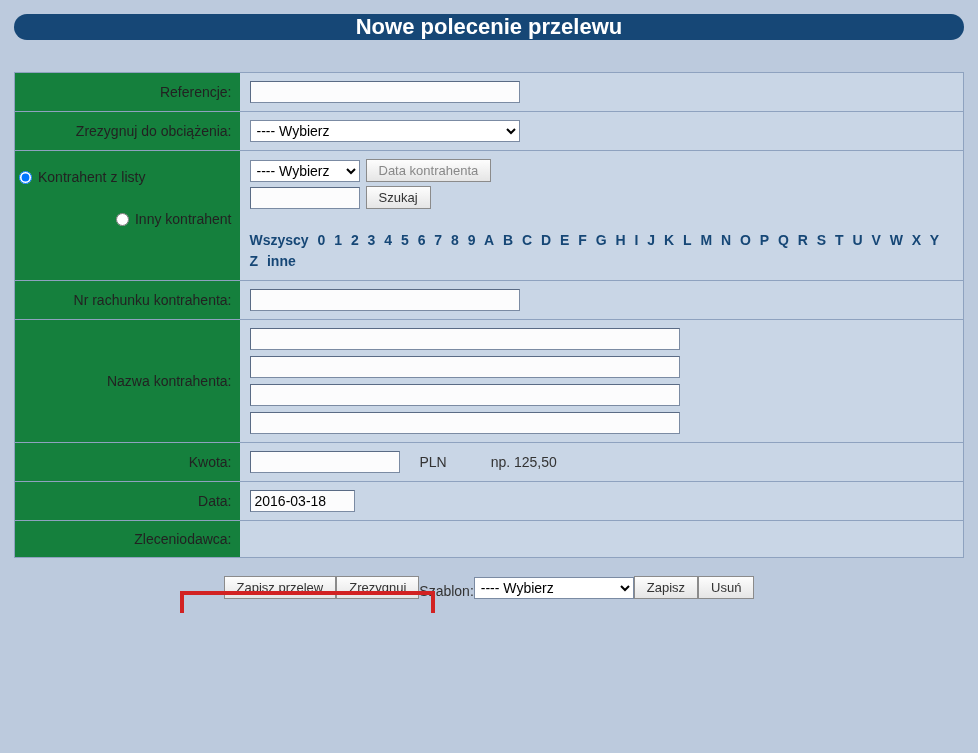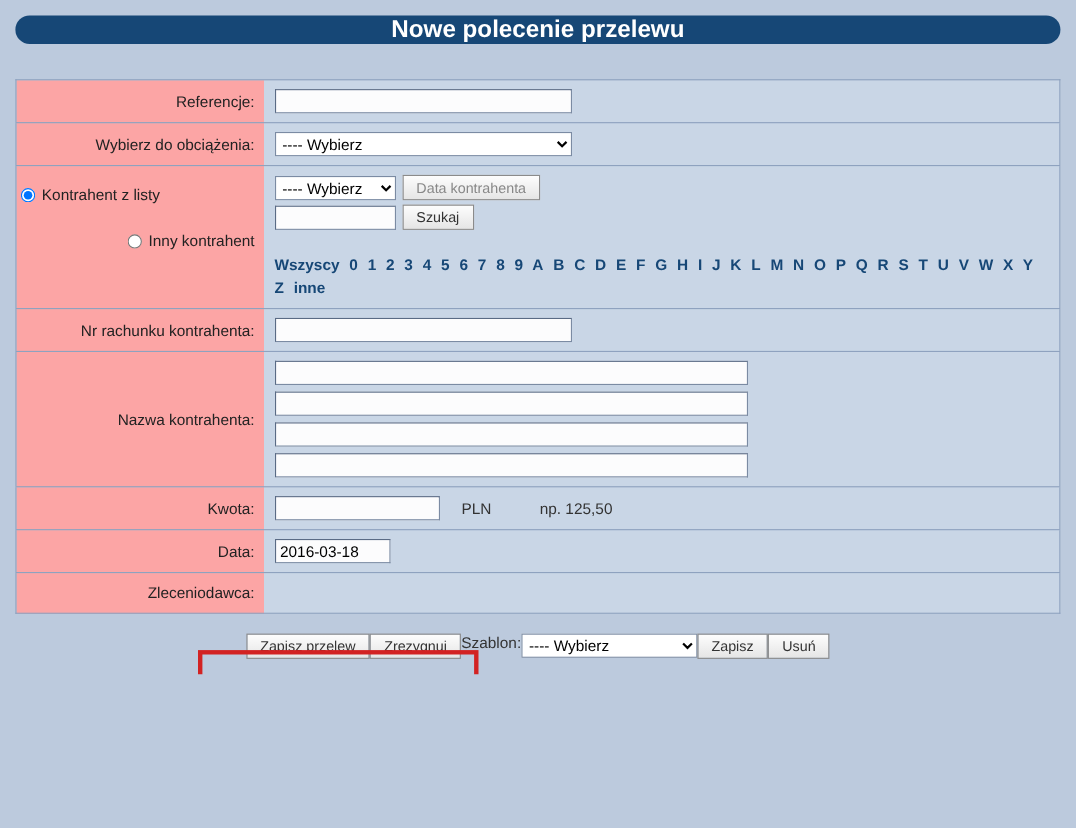--- a/index.html
+++ b/index.html
@@ -20,21 +20,21 @@
   margin-top: 32px;
   border: 1px solid #8ea2bf;
 }
 .form-table tr { border-top: 1px solid #8ea2bf; }
 .form-table tr:first-child { border-top: none; }
 .label-cell {
   width: 225px;
   text-align: right;
   vertical-align: middle;
   padding: 10px 8px 10px 4px;
-  background: #fca5a5;
+  background: #15803d;
   font-size: 14px;
   color: #222;
 }
 .value-cell {
   background: #c9d6e6;
   padding: 8px 10px;
   vertical-align: middle;
 }
 input[type="text"] {
   border: 1px solid #7b8ba3;
@@ -74,39 +74,39 @@
 .alpha-links a {
   color: #164776;
   text-decoration: none;
   margin-right: 5px;
   cursor: pointer;
 }
 .stack-inputs input { display: block; margin-bottom: 6px; }
 .stack-inputs input:last-child { margin-bottom: 0; }
 .kwota-row { display: flex; align-items: center; gap: 20px; font-size: 14px; }
 .highlight-box { border: 4px solid #d22222; position: absolute; pointer-events: none; }
-.footer-row { text-align: center; margin-top: 18px; display: flex; justify-content: center; align-items: flex-start; flex-wrap: wrap; font-size: 14px; }
+.footer-row { text-align: center; margin-top: 18px; display: flex; justify-content: center; align-items: flex-end; flex-wrap: wrap; font-size: 14px; }
 .rel { position: relative; }
 </style>
 </head>
 <body>
 
 <div class="page rel">
   <div class="title-bar">Nowe polecenie przelewu</div>
 
   <table class="form-table">
     <tbody>
         <tr>
       <td class="label-cell">Referencje:</td>
       <td class="value-cell">
         <input type="text" style="width: 270px;" value="">
       </td>
     </tr>
     <tr>
-      <td class="label-cell">Wybierz do obciążenia:</td>
+      <td class="label-cell">Zrezygnuj do obciążenia:</td>
       <td class="value-cell">
         <select style="width:270px">
           <option>---- Wybierz</option>
         </select>
       </td>
     </tr>
     <tr>
       <td class="label-cell" style="vertical-align:top;padding-top:12px;">
         <div class="radio-row" style="margin-bottom:26px;">
           <input type="radio" checked="" style="">

